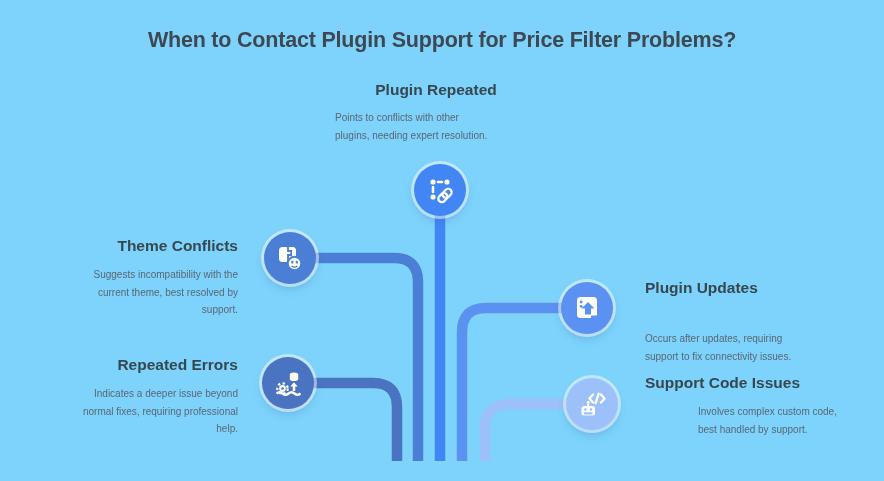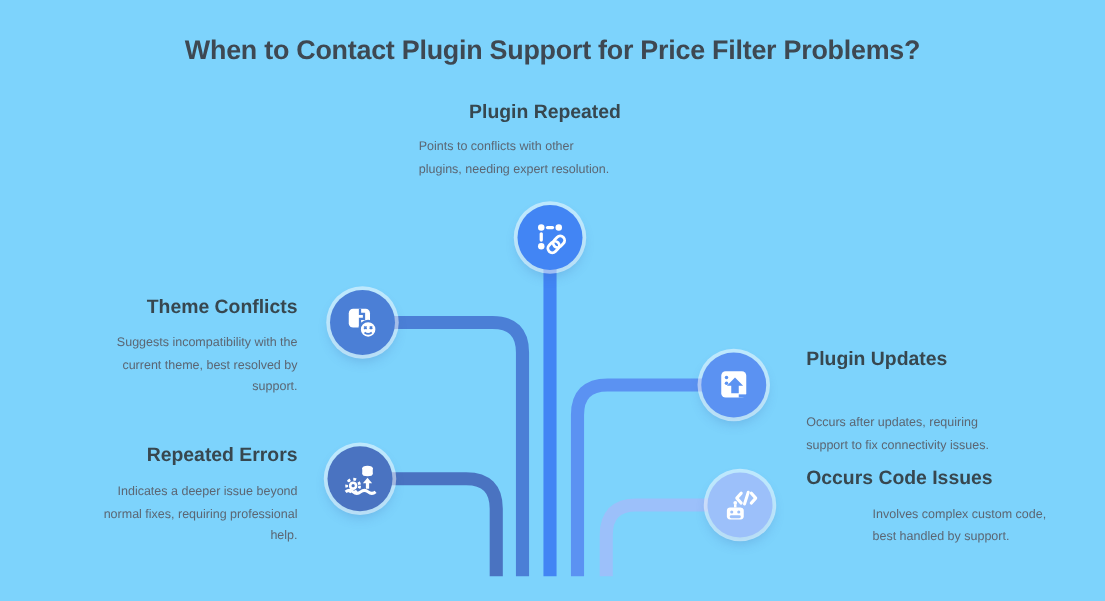--- a/index.html
+++ b/index.html
@@ -110,21 +110,21 @@
   <div class="node-circle" style="left: 561px; top: 282px; background: rgb(91, 146, 242); color: rgb(91, 146, 242);">
     <svg width="30" height="30" viewBox="0 0 30 30">
       <rect x="5" y="4" width="20" height="21" rx="3.5" fill="#fff"></rect>
       <circle cx="9.2" cy="9" r="1.4" fill="currentColor"></circle>
       <circle cx="9.2" cy="13.5" r="1.4" fill="currentColor"></circle>
       <path d="M16 9 L22.5 15.5 H19 V21.5 H13 V15.5 H9.5 Z" fill="currentColor"></path>
       <rect x="19" y="22.5" width="6" height="2.5" fill="currentColor"></rect>
     </svg>
   </div>
 
-  <h2 class="heading" style="left:645px;top:374px;">Occurs Code Issues</h2>
+  <h2 class="heading" style="left:645px;top:374px;">Support Code Issues</h2>
   <p class="body-text" style="left:680px;top:403px;width:240px;margin-left:18px;">Involves complex custom code,
 best handled by support.</p>
   <div class="node-circle" style="left: 566px; top: 378px; background: rgb(156, 192, 250); color: rgb(156, 192, 250);">
     <svg width="30" height="30" viewBox="0 0 30 30">
       <g stroke="#fff" stroke-width="2.4" fill="none" stroke-linecap="round" stroke-linejoin="round">
         <path d="M16 5.5 l-3.6 4 3.6 4"></path>
         <path d="M24 5.5 l3.6 4 -3.6 4"></path>
         <path d="M21.6 4.8 l-3 9.4"></path>
       </g>
       <rect x="4.5" y="17" width="13.5" height="9.5" rx="2.5" fill="#fff"></rect>

